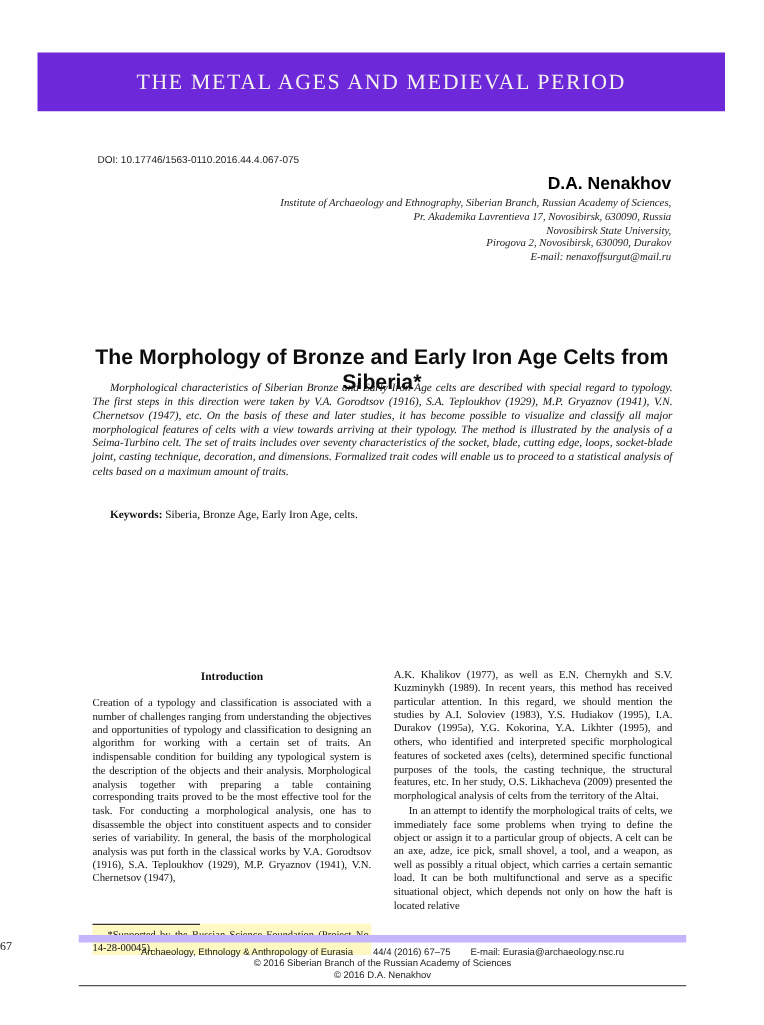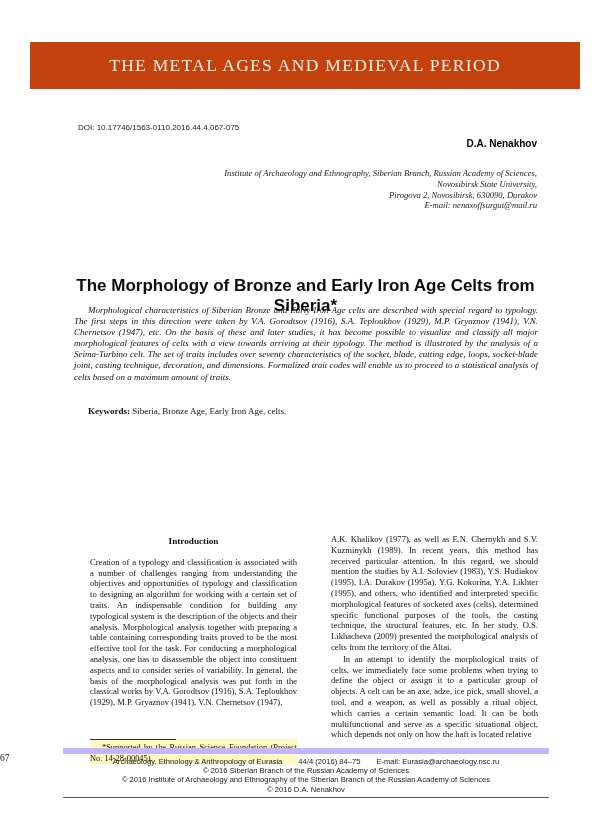--- a/index.html
+++ b/index.html
@@ -10,21 +10,21 @@
     height: 820px;
     background: #fefefe;
     overflow: hidden;
     font-family: "Liberation Serif", serif;
     color: #111;
   }
   .banner {
     position: absolute;
     left: 30px; top: 42px;
     width: 550px; height: 47px;
-    background: #c2410c;
+    background: #6d28d9;
     color: #f4f2ee;
     display: flex; align-items: center; justify-content: center;
     font-family: "Liberation Serif", serif;
     font-size: 17.5px;
     letter-spacing: 1.3px;
   }
   .doi {
     position: absolute;
     left: 78px; top: 123px;
     font-family: "Liberation Sans", sans-serif;
@@ -32,22 +32,22 @@
     color: #222;
   }
   .author-block {
     position: absolute;
     right: 74px; top: 138px;
     text-align: right;
   }
   .author-name {
     font-family: "Liberation Sans", sans-serif;
     font-weight: bold;
-    font-size: 10px;
-    margin-bottom: 19px;
+    font-size: 14px;
+    margin-bottom: 3px;
     color: #000;
   }
   .affil {
     font-style: italic;
     font-size: 8.6px;
     line-height: 10.8px;
     color: #222;
   }
   .paper-title {
     position: absolute;
@@ -75,21 +75,21 @@
   }
   .keywords .kw-label { font-weight: bold; }
   .columns {
     position: absolute;
     left: 74px; top: 534px; width: 464px; height: 228px;
     display: flex; gap: 18px;
     font-size: 8.6px;
     line-height: 10.8px;
     text-align: justify;
   }
-  .col { flex: 1; position: relative; margin-left: 16px; }
+  .col { flex: 1; position: relative; }
   .intro-heading {
     text-align: center;
     font-weight: bold;
     font-size: 9.2px;
     margin: 2px 0 10px 0;
   }
   p.body-para { margin: 0; }
   p.para-indent { text-indent: 12px; margin-top: 1px; }
   .footnote {
     position: absolute;
@@ -134,20 +134,21 @@
 
   <div class="banner">
     <span>THE METAL AGES AND MEDIEVAL PERIOD</span>
   </div>
 
   <div class="doi">DOI: 10.17746/1563-0110.2016.44.4.067-075</div>
 
   <div class="author-block">
     <div class="author-name">D.A. Nenakhov</div>
     <div class="affil">Institute of Archaeology and Ethnography, Siberian Branch, Russian Academy of Sciences,</div>
+    <div class="affil">Pr. Akademika Lavrentieva 17, Novosibirsk, 630090, Russia</div>
     <div class="affil">Novosibirsk State University,</div>
     <div class="affil">Pirogova 2, Novosibirsk, 630090, Durakov</div>
     <div class="affil">E-mail: nenaxoffsurgut@mail.ru</div>
   </div>
 
   <div class="paper-title">The Morphology of Bronze and Early Iron Age Celts from Siberia*</div>
 
   <div class="abstract">Morphological characteristics of Siberian Bronze and Early Iron Age celts are described with special regard to typology. The first steps in this direction were taken by V.A. Gorodtsov (1916), S.A. Teploukhov (1929), M.P. Gryaznov (1941), V.N. Chernetsov (1947), etc. On the basis of these and later studies, it has become possible to visualize and classify all major morphological features of celts with a view towards arriving at their typology. The method is illustrated by the analysis of a Seima-Turbino celt. The set of traits includes over seventy characteristics of the socket, blade, cutting edge, loops, socket-blade joint, casting technique, decoration, and dimensions. Formalized trait codes will enable us to proceed to a statistical analysis of celts based on a maximum amount of traits.</div>
 
   <div class="keywords">
@@ -168,23 +169,22 @@
     <div class="col">
       <p class="body-para">A.K. Khalikov (1977), as well as E.N. Chernykh and S.V. Kuzminykh (1989). In recent years, this method has received particular attention. In this regard, we should mention the studies by A.I. Soloviev (1983), Y.S. Hudiakov (1995), I.A. Durakov (1995a), Y.G. Kokorina, Y.A. Likhter (1995), and others, who identified and interpreted specific morphological features of socketed axes (celts), determined specific functional purposes of the tools, the casting technique, the structural features, etc. In her study, O.S. Likhacheva (2009) presented the morphological analysis of celts from the territory of the Altai.</p>
       <p class="body-para para-indent">In an attempt to identify the morphological traits of celts, we immediately face some problems when trying to define the object or assign it to a particular group of objects. A celt can be an axe, adze, ice pick, small shovel, a tool, and a weapon, as well as possibly a ritual object, which carries a certain semantic load. It can be both multifunctional and serve as a specific situational object, which depends not only on how the haft is located relative</p>
     </div>
 
   </div>
 
   <div class="footer">
     <div class="footer-line1">
       <span>Archaeology, Ethnology &amp; Anthropology of Eurasia</span>
-      <span>44/4 (2016)  84–75</span>
+      <span>44/4 (2016)  67–75</span>
       <span>E-mail: Eurasia@archaeology.nsc.ru</span>
     </div>
     <div>© 2016 Siberian Branch of the Russian Academy of Sciences</div>
-    <div>© 2016 Institute of Archaeology and Ethnography of the Siberian Branch of the Russian Academy of Sciences</div>
     <div>© 2016  D.A. Nenakhov</div>
   </div>
 
   <div class="page-number">67</div>
 
 </div>
 
 </body></html>

